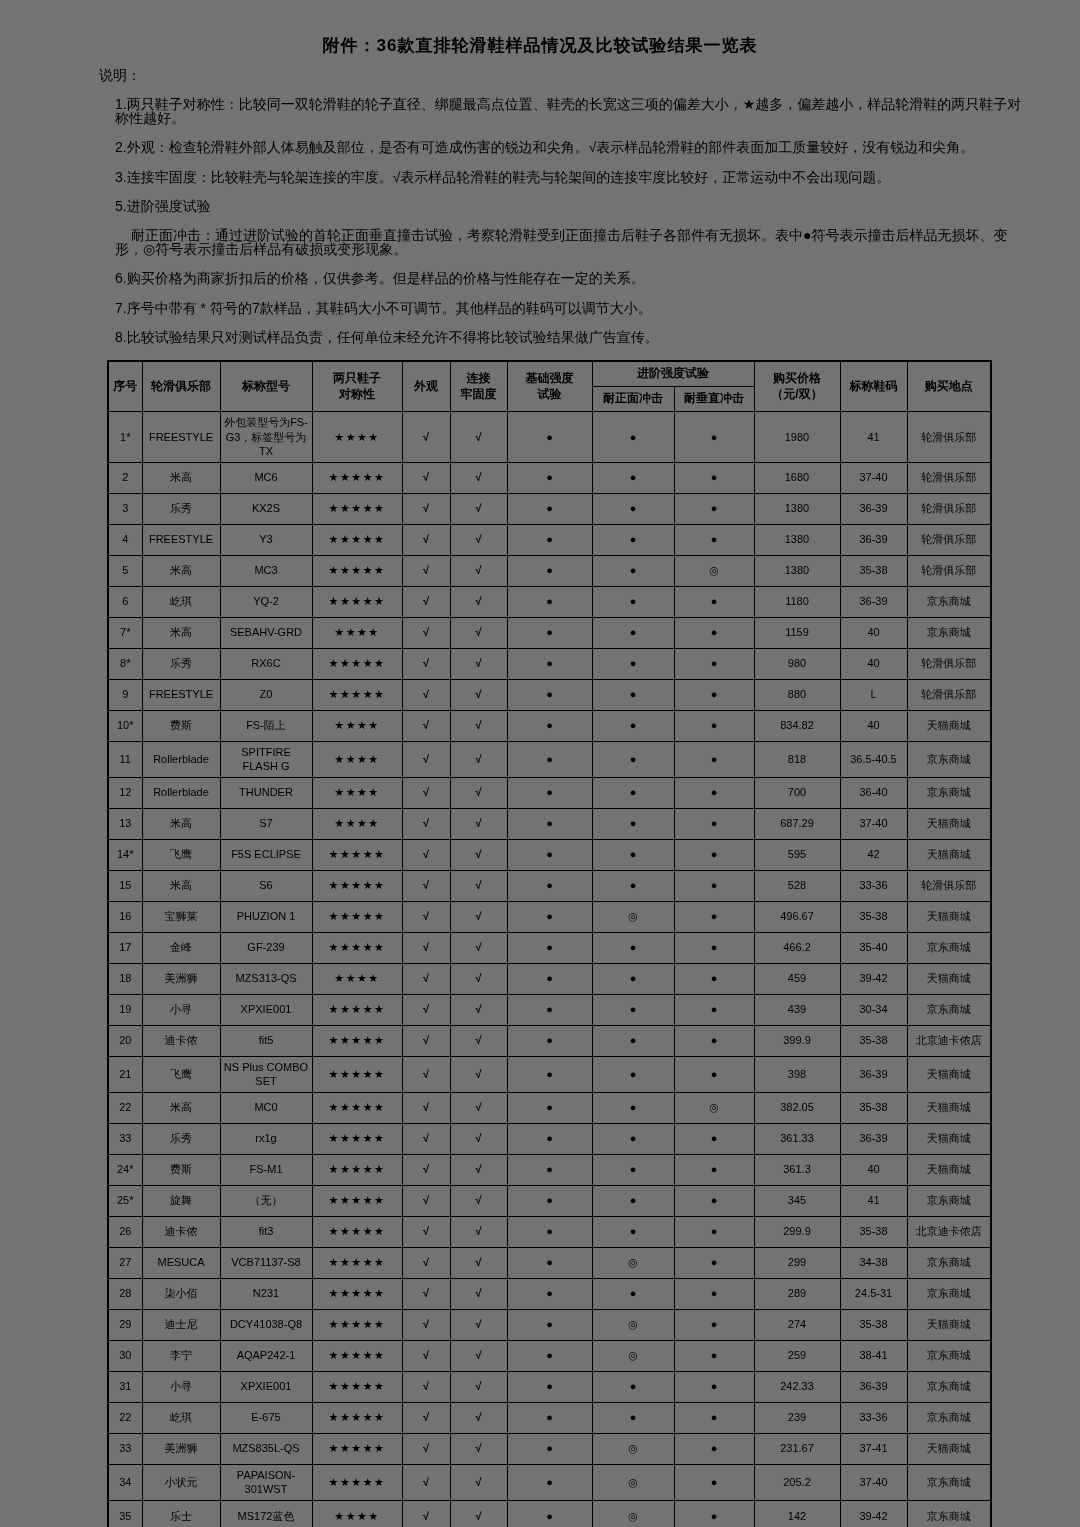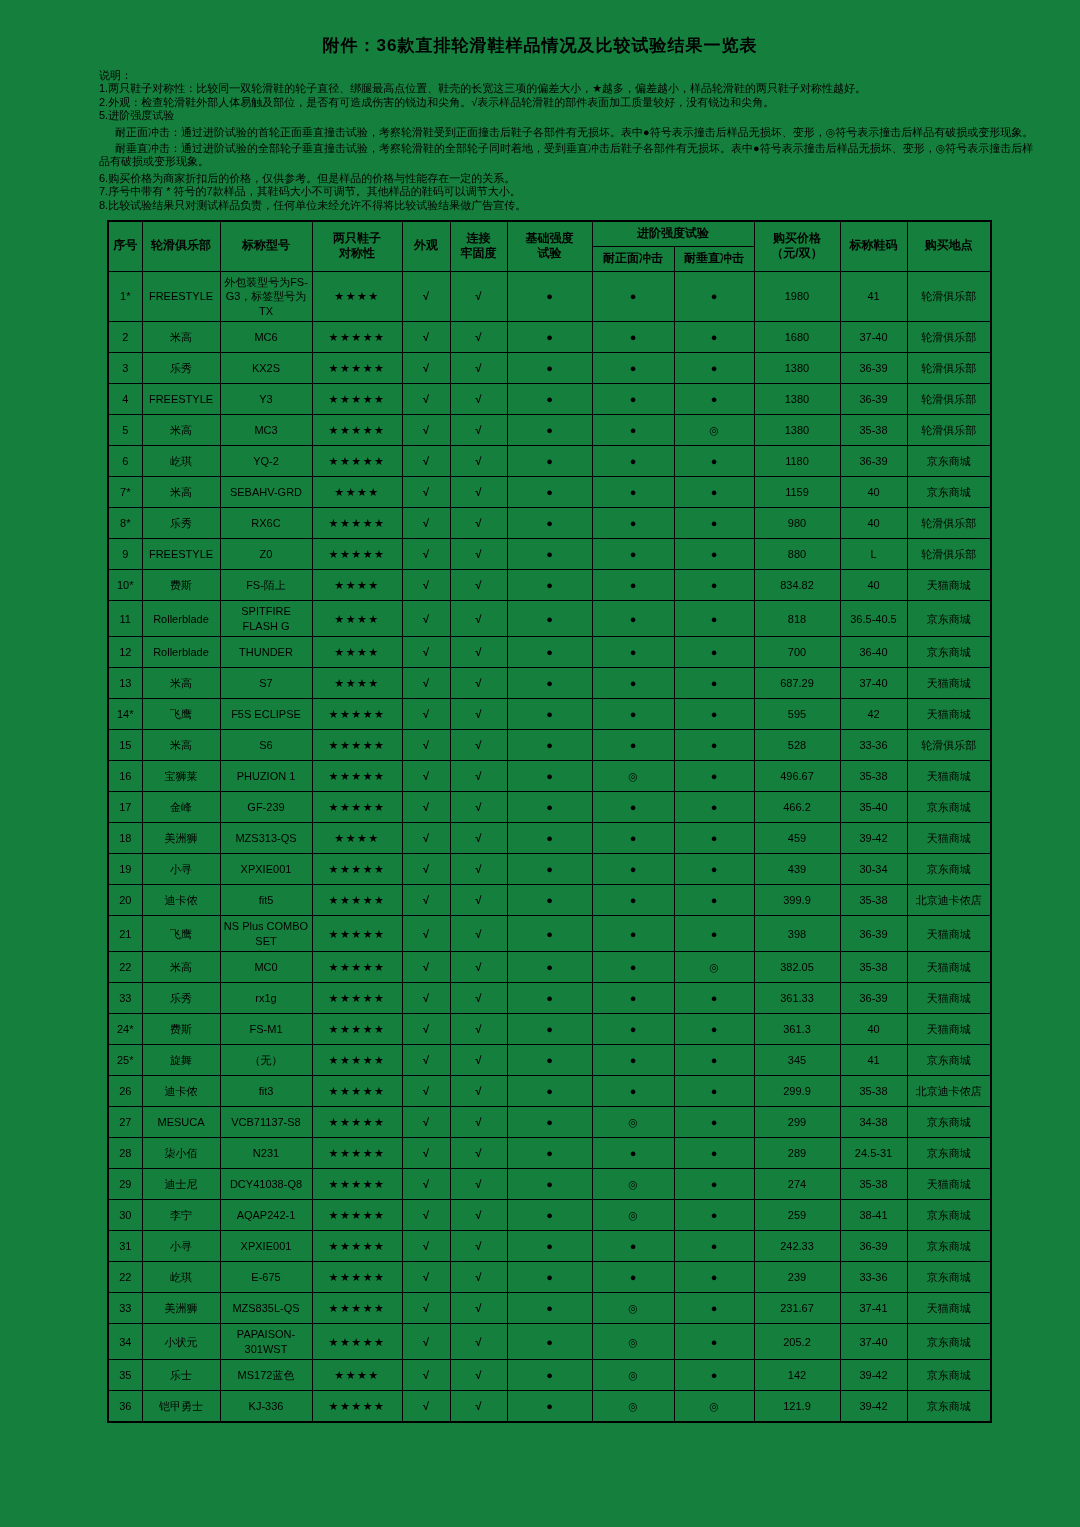--- a/index.html
+++ b/index.html
@@ -6,37 +6,37 @@
     margin: 0;
     padding: 0;
     background: #ffffff;
     color: #000000;
     font-family: "Liberation Sans", "DejaVu Sans", sans-serif;
   }
   .page {
     position: relative;
     width: 1080px;
     height: 1527px;
-    background: #15803d;
+    background: #737373;
     overflow: hidden;
   }
   .doc-title {
     margin-top: 34px;
     text-align: center;
     font-size: 17px;
     font-weight: bold;
     letter-spacing: 1px;
   }
   .notes {
     margin: 12px 40px 0 99px;
-    font-size: 11px;
+    font-size: 14px;
     line-height: 13.4px;
   }
   .notes .note-label { margin: 0; }
-  .notes p { margin: 0; }
+  .notes p { margin: 16px; }
   .notes p.indent {
     text-indent: 16px;
     margin-top: 3px;
     margin-bottom: 3px;
   }
   table.results {
     border-collapse: collapse;
     table-layout: fixed;
     width: 883px;
     margin: 8px 0 0 107px;
@@ -71,23 +71,23 @@
 
 <div class="page">
 
   <div class="doc-title">附件：36款直排轮滑鞋样品情况及比较试验结果一览表</div>
 
   <div class="notes">
     <p class="note-label">说明：</p>
     <div>
         <p class="">1.两只鞋子对称性：比较同一双轮滑鞋的轮子直径、绑腿最高点位置、鞋壳的长宽这三项的偏差大小，★越多，偏差越小，样品轮滑鞋的两只鞋子对称性越好。</p>
         <p class="">2.外观：检查轮滑鞋外部人体易触及部位，是否有可造成伤害的锐边和尖角。√表示样品轮滑鞋的部件表面加工质量较好，没有锐边和尖角。</p>
+        <p class="">3.连接牢固度：比较鞋壳与轮架连接的牢度。√表示样品轮滑鞋的鞋壳与轮架间的连接牢度比较好，正常运动中不会出现问题。</p>
         <p class="">5.进阶强度试验</p>
         <p class="indent">耐正面冲击：通过进阶试验的首轮正面垂直撞击试验，考察轮滑鞋受到正面撞击后鞋子各部件有无损坏。表中●符号表示撞击后样品无损坏、变形，◎符号表示撞击后样品有破损或变形现象。</p>
-        <p class="indent">耐垂直冲击：通过进阶试验的全部轮子垂直撞击试验，考察轮滑鞋的全部轮子同时着地，受到垂直冲击后鞋子各部件有无损坏。表中●符号表示撞击后样品无损坏、变形，◎符号表示撞击后样品有破损或变形现象。</p>
         <p class="">6.购买价格为商家折扣后的价格，仅供参考。但是样品的价格与性能存在一定的关系。</p>
         <p class="">7.序号中带有 * 符号的7款样品，其鞋码大小不可调节。其他样品的鞋码可以调节大小。</p>
         <p class="">8.比较试验结果只对测试样品负责，任何单位未经允许不得将比较试验结果做广告宣传。</p>
       </div>
   </div>
 
   <table class="results">
     <colgroup>
       <col style="width:34px">
       <col style="width:78px">

